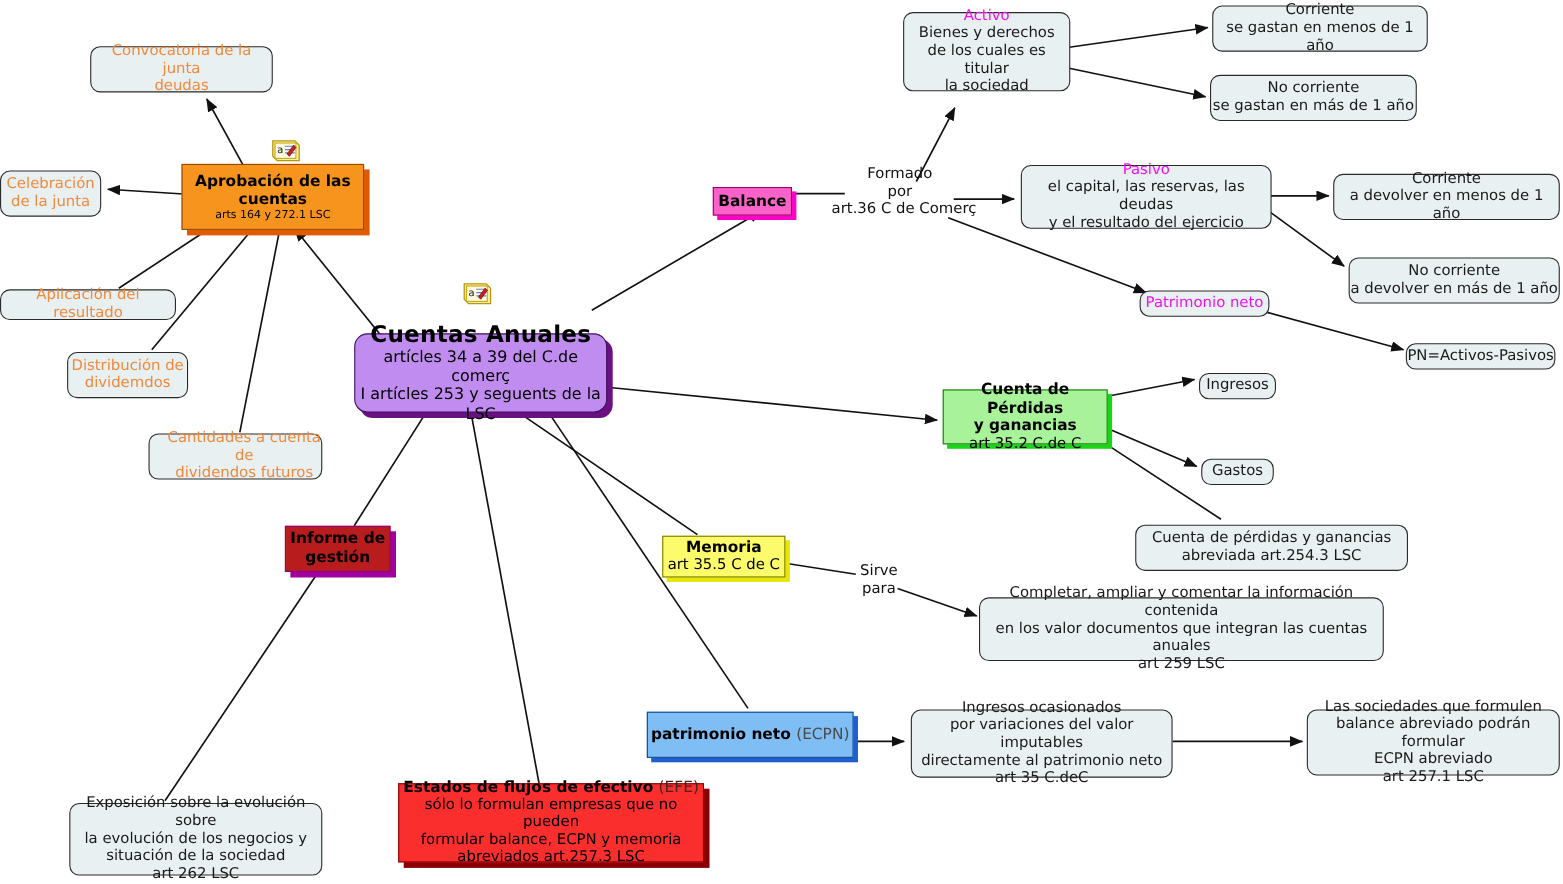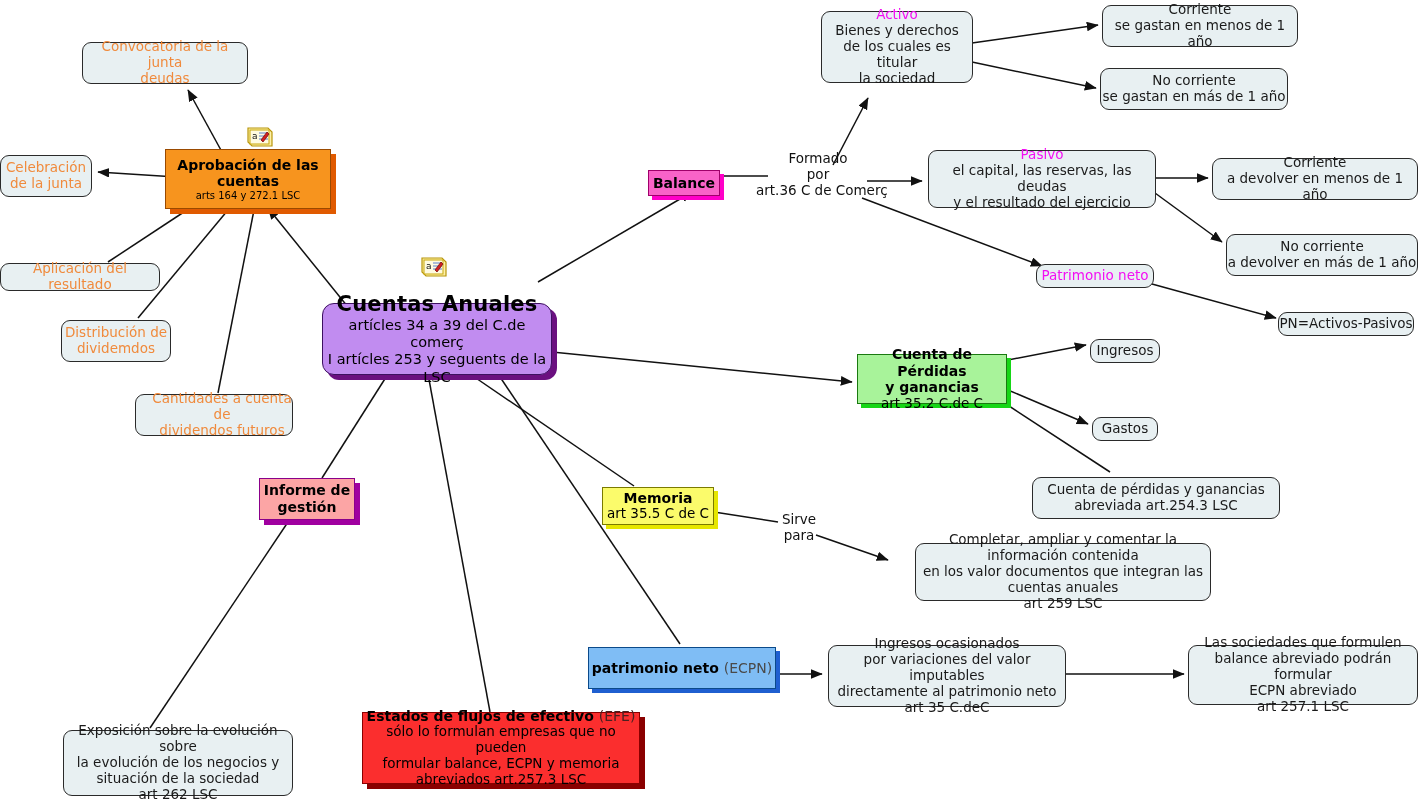--- a/index.html
+++ b/index.html
@@ -19,21 +19,21 @@
   .n-center .t1{font-size:21px;font-weight:bold;letter-spacing:.2px;}
   .n-center .t2{font-size:14.5px;font-weight:normal;}
 
   .n-orange{background:#f7941e;border:1.6px solid #9a4a00;box-shadow:5px 5px 0 #e05a00;}
   .n-orange .t1{font-size:14px;font-weight:bold;}
   .n-orange .t2{font-size:10px;font-weight:normal;}
 
   .n-pink{background:#f963c8;border:1.6px solid #a0006a;box-shadow:4px 4px 0 #ff00c8;}
   .n-pink .t1{font-size:14px;font-weight:bold;}
 
-  .n-magenta{background:#fca5a5;border:1.6px solid #8a008a;box-shadow:5px 5px 0 #a000a0;}
+  .n-magenta{background:#b91c1c;border:1.6px solid #8a008a;box-shadow:5px 5px 0 #a000a0;}
   .n-magenta .t1{font-size:14px;font-weight:bold;}
 
   .n-green{background:#a8f39a;border:1.6px solid #1a7a10;box-shadow:4px 4px 0 #16d616;}
   .n-green .t1{font-size:14px;font-weight:bold;}
   .n-green .t2{font-size:13.5px;font-weight:normal;}
 
   .n-yellow{background:#fbfb6b;border:1.5px solid #7a7a00;box-shadow:4px 4px 0 #e6e600;}
   .n-yellow .t1{font-size:14px;font-weight:bold;}
   .n-yellow .t2{font-size:13.5px;font-weight:normal;}
 
@@ -252,21 +252,21 @@
   <div class="node n-yellow" style="left:602px;top:487px;width:112px;height:38px;">
     <div class="t1">Memoria</div>
     <div class="t2">art 35.5 C de C</div>
   </div>
 
   <div class="edge-label" style="left:778px;top:511px;width:42px;">
     <div>Sirve</div>
     <div>para</div>
   </div>
 
-  <div class="node plain" style="left:915px;top:543px;width:296px;height:58px;">
+  <div class="node plain" style="left:890px;top:543px;width:368px;height:58px;">
     <div>Completar, ampliar y comentar la información contenida</div>
     <div>en los valor documentos que integran las cuentas anuales</div>
     <div>art 259 LSC</div>
   </div>
 
   <div class="node n-magenta" style="left:259px;top:478px;width:96px;height:42px;">
     <div class="t1">Informe de</div>
     <div class="t1">gestión</div>
   </div>
 

